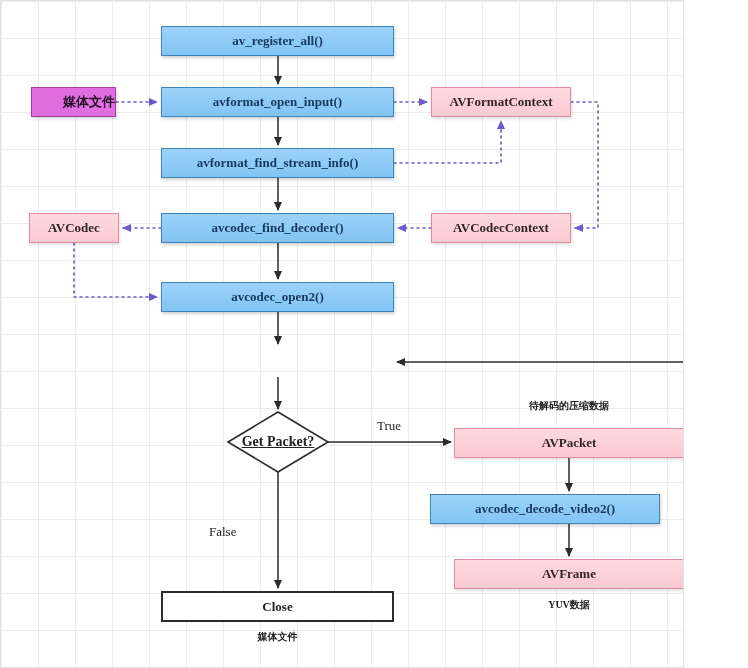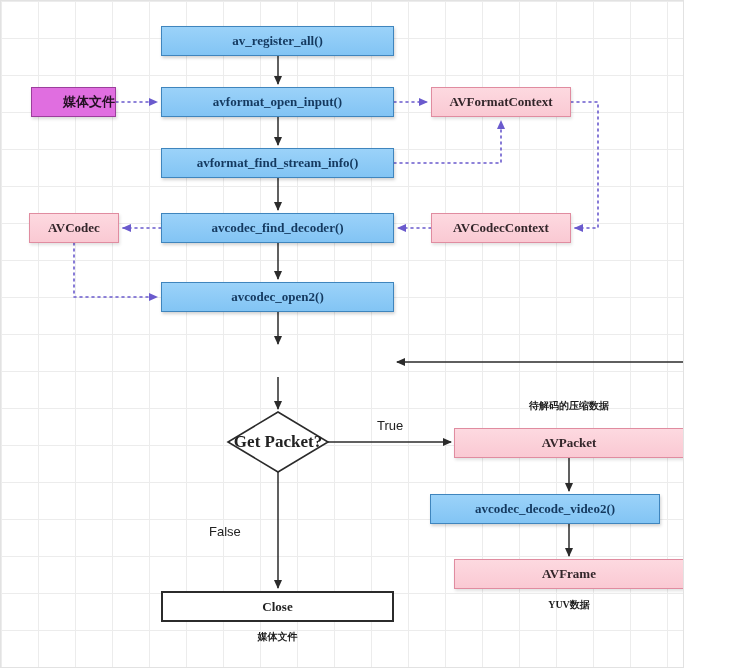--- a/index.html
+++ b/index.html
@@ -48,32 +48,32 @@
   }
   .white {
     background:#ffffff;
     border:2px solid #2b2b2b;
     color:#222222;
   }
 
   .diamond-label {
     position:absolute;
     display:flex; align-items:center; justify-content:center;
-    font-weight:bold; font-size:17px; color:#222;
+    font-weight:bold; font-size:14px; color:#222;text-decoration:underline;
   }
 
   .note {
     position:absolute;
     font-weight:bold; font-size:10px; color:#1d1d1d;
     text-align:center;
   }
   .cond-label {
     position:absolute;
     font-size:13px; color:#222;
-    font-family:Liberation Sans, sans-serif;
+    font-family:Liberation Serif, serif;
   }
 </style>
 </head>
 <body>
 
 <div class="canvas">
 
   <svg class="arrows">
     <defs>
       <marker id="mBlack" markerUnits="userSpaceOnUse" markerWidth="10" markerHeight="9" refX="8" refY="4" orient="auto">

